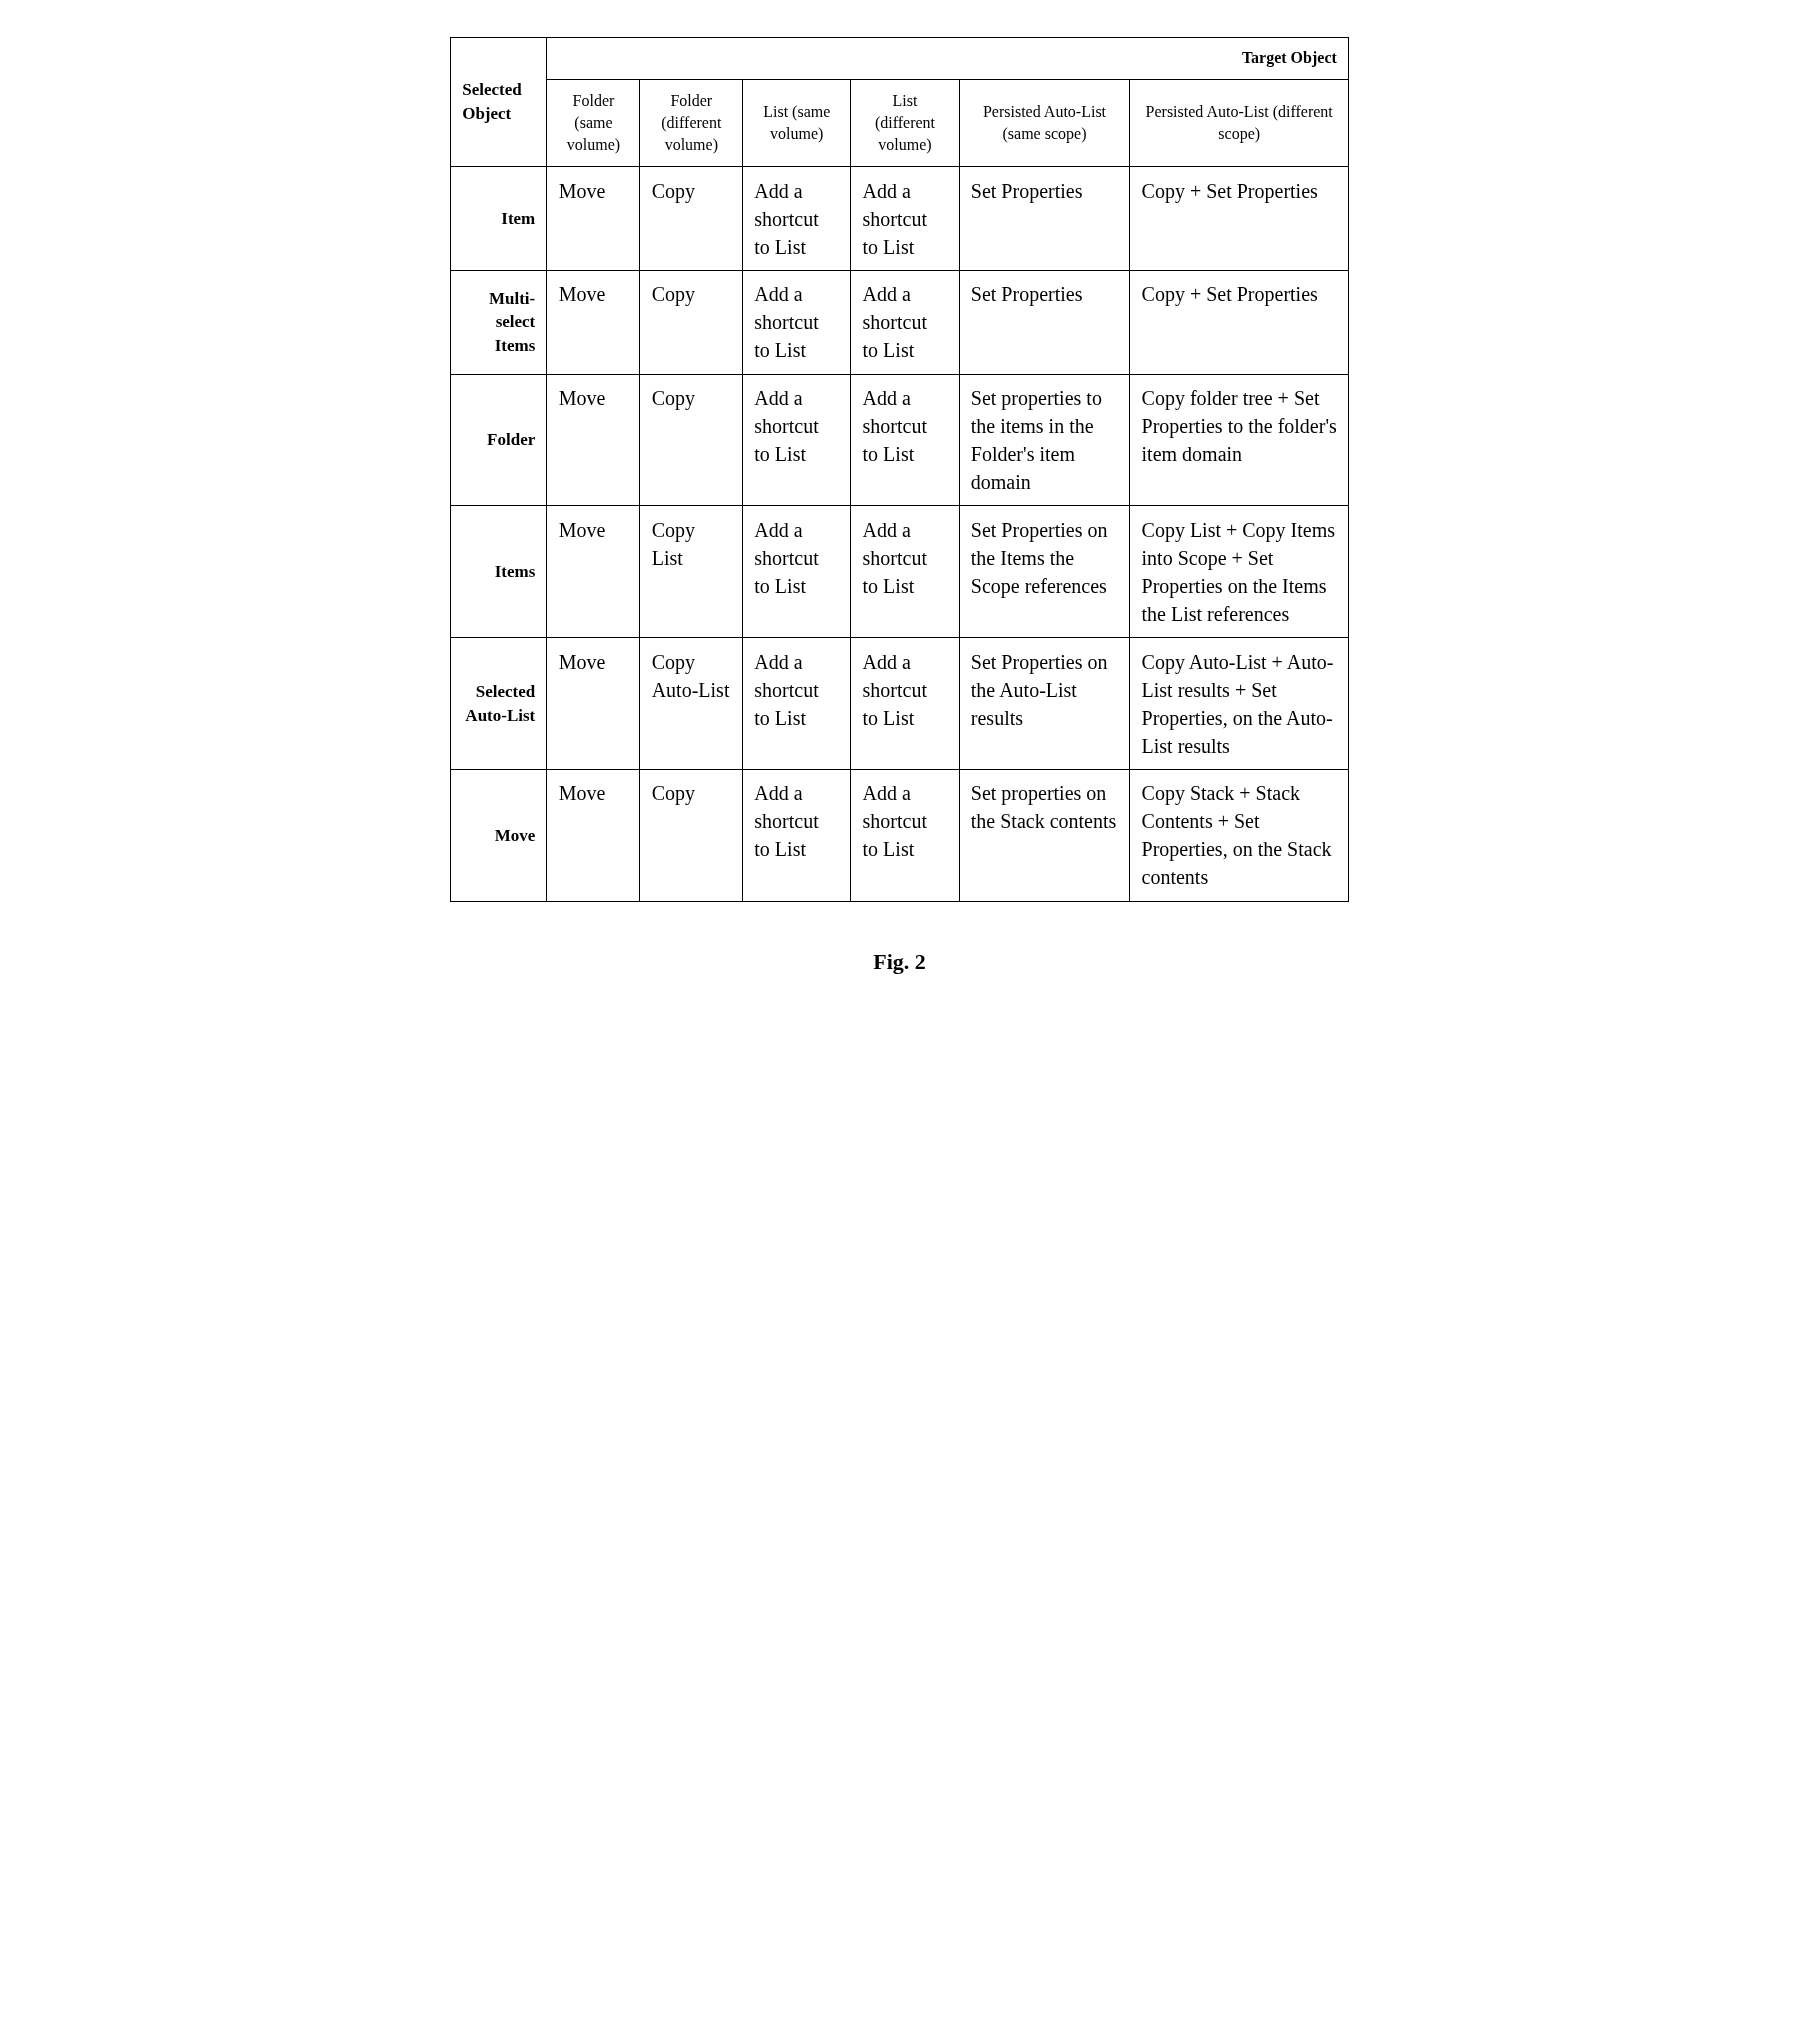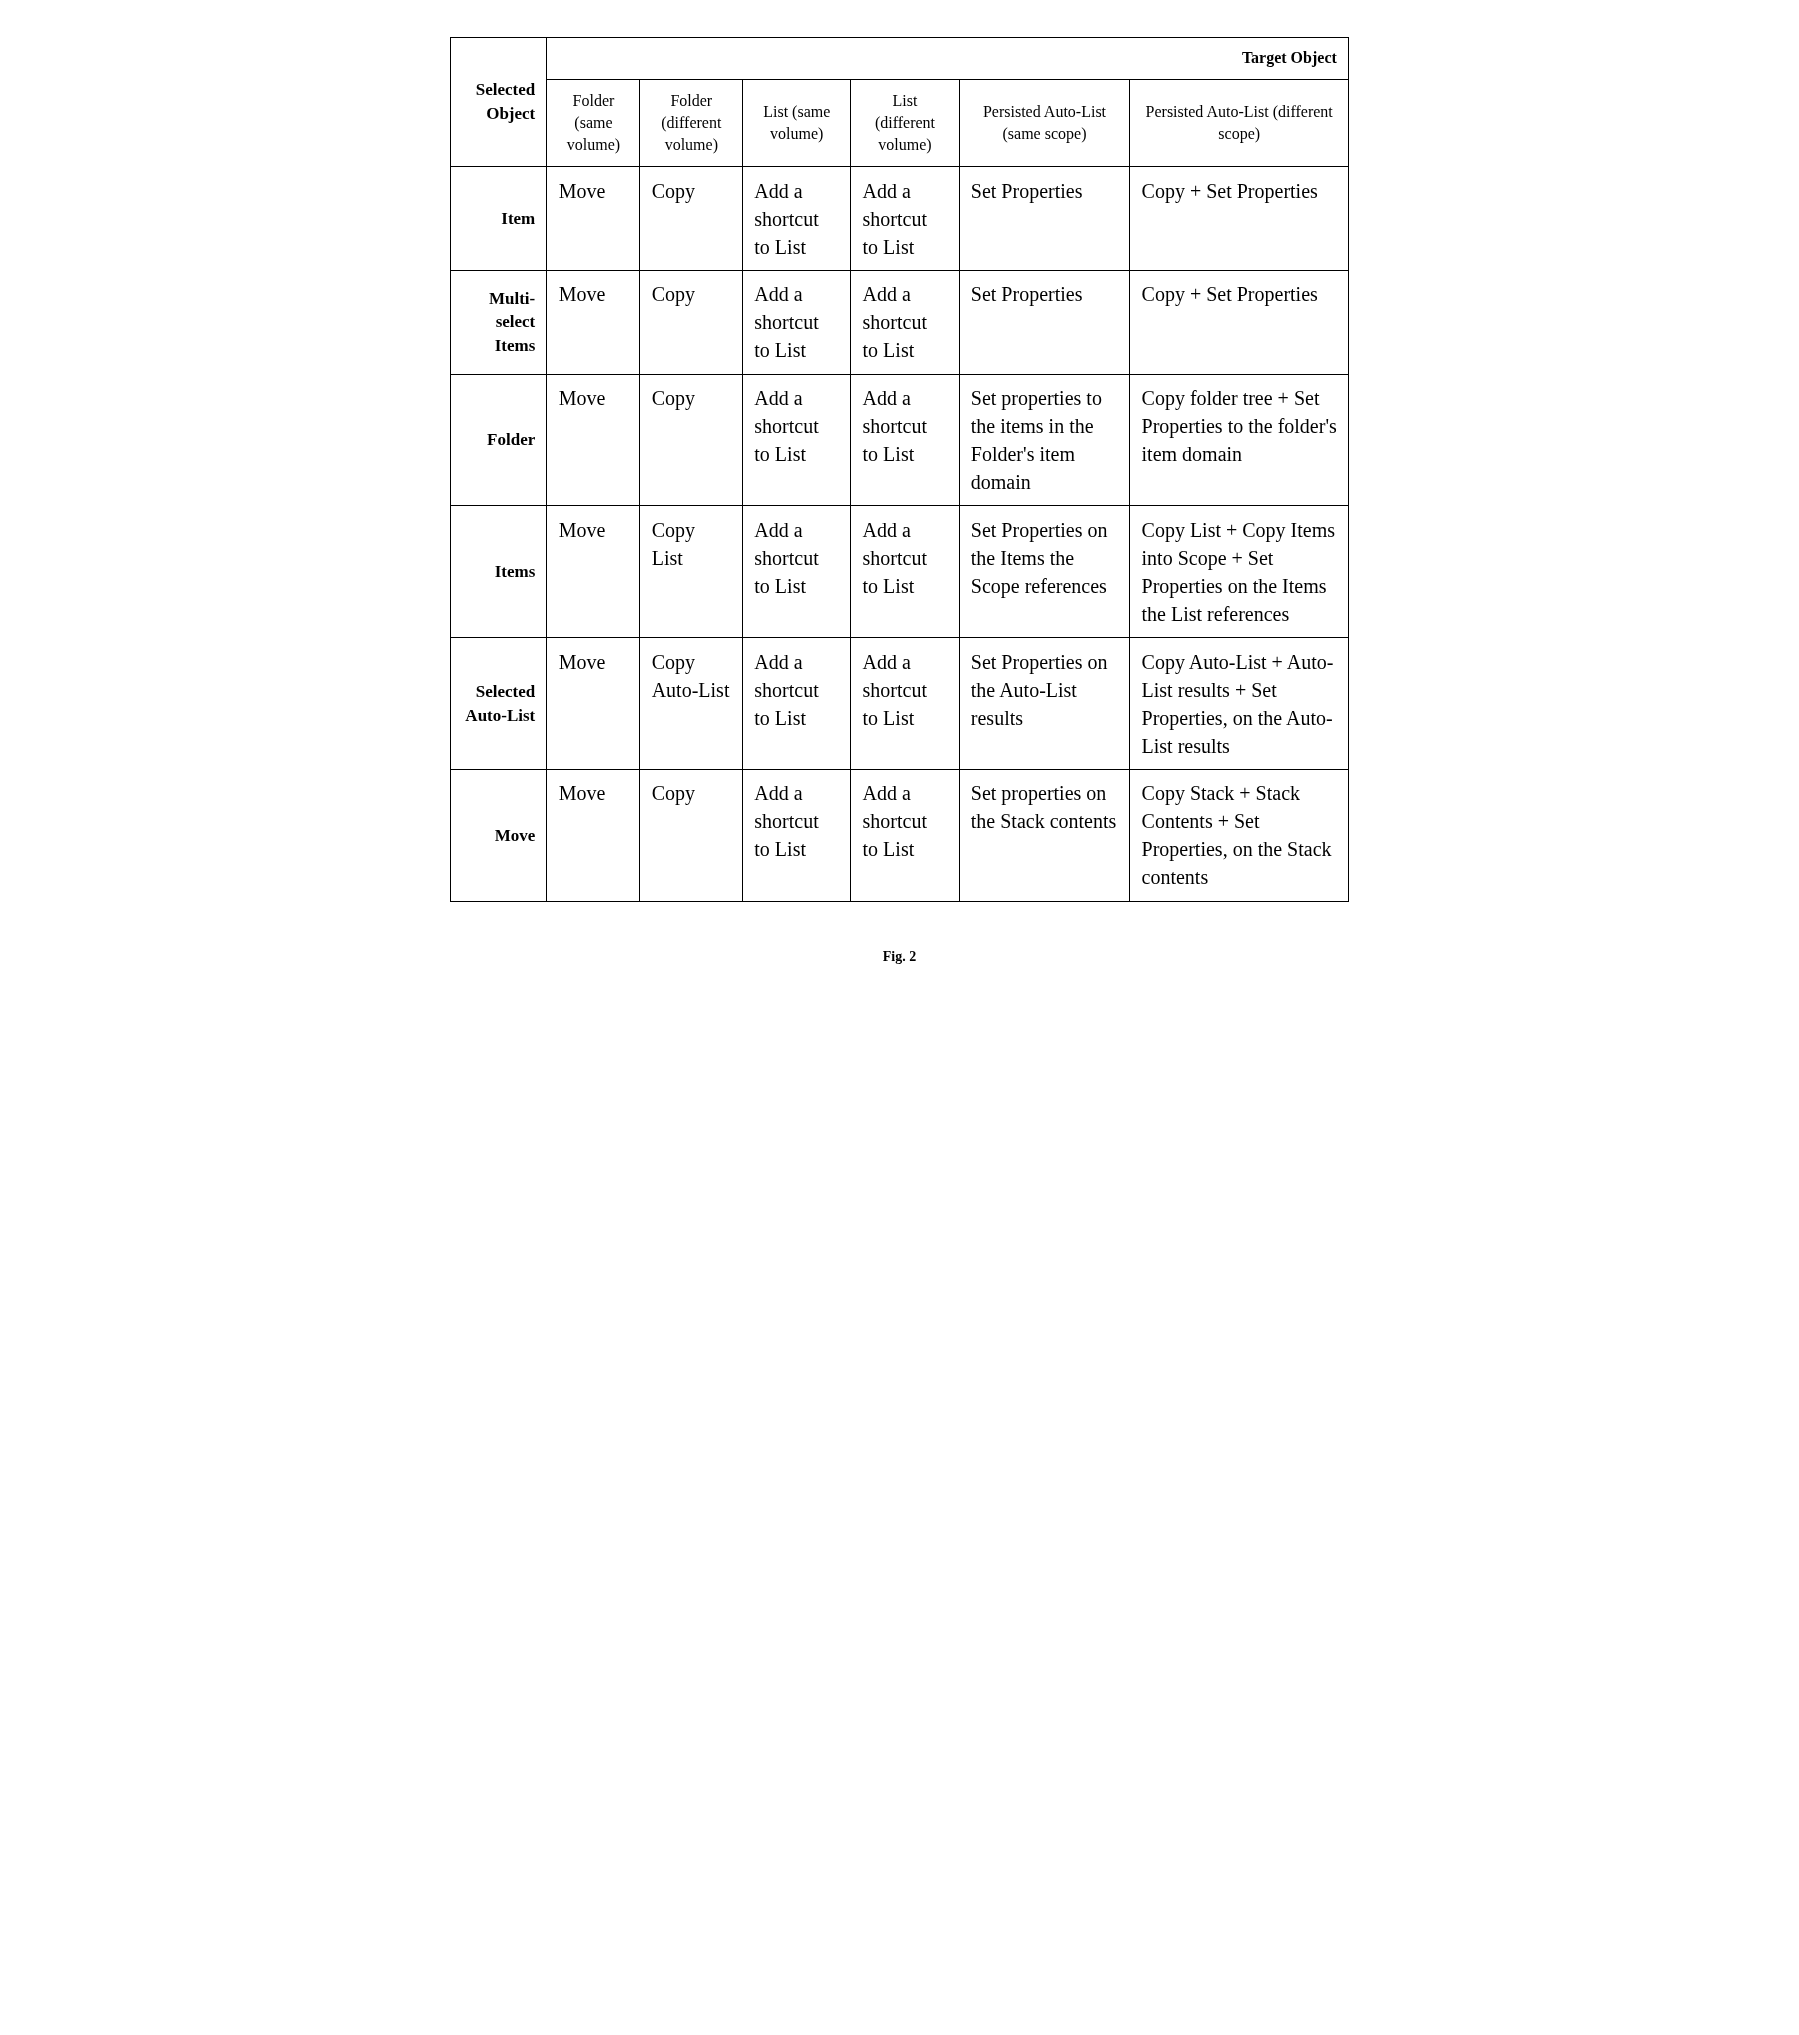--- a/index.html
+++ b/index.html
@@ -58,29 +58,29 @@
       text-align: right;
     }
 
     .cell {
       font-size: 20px;
       vertical-align: top;
     }
 
     .fig-label {
       margin-top: 47px;
-      font-size: 14px;
+      font-size: 22px;
       font-weight: bold;
       text-align: center;
     }
 
     .selected-object-header {
       font-weight: bold;
       vertical-align: middle;
-      text-align: right;
+      text-align: left;
     }
   </style>
 </head>
 <body>
 
 <div class="table-wrapper">
   <table>
     <thead>
       <tr>
         <th class="selected-object-header" rowspan="2">Selected Object</th>

